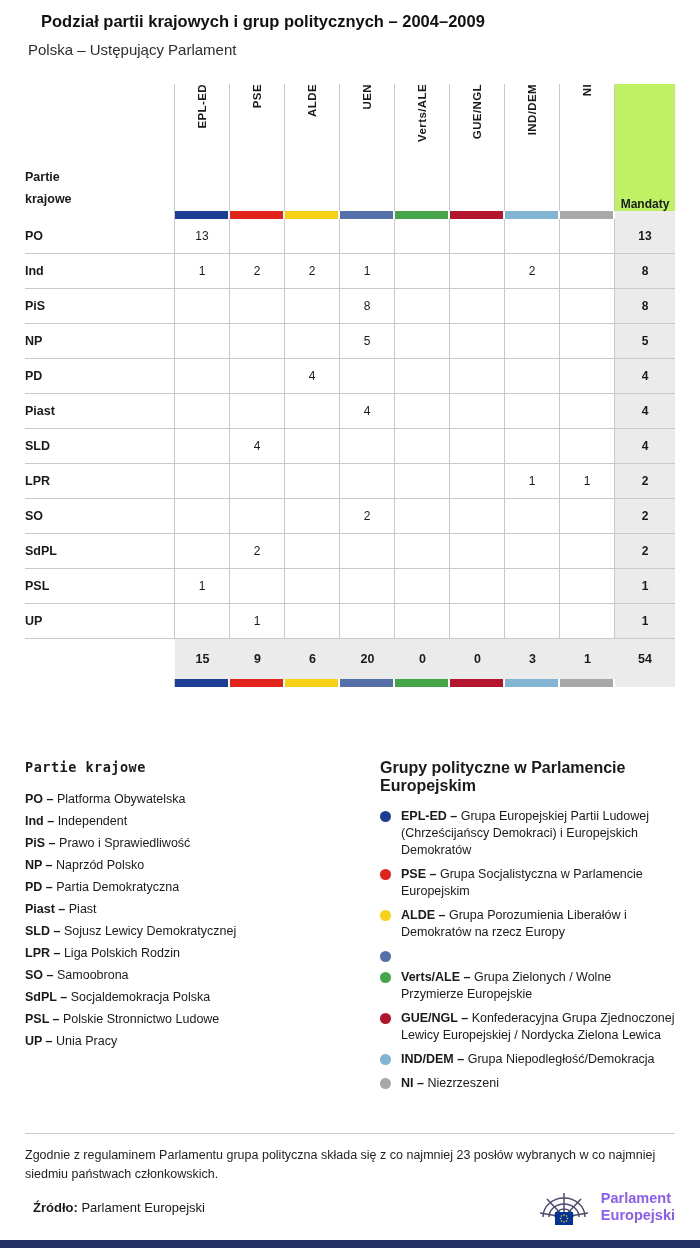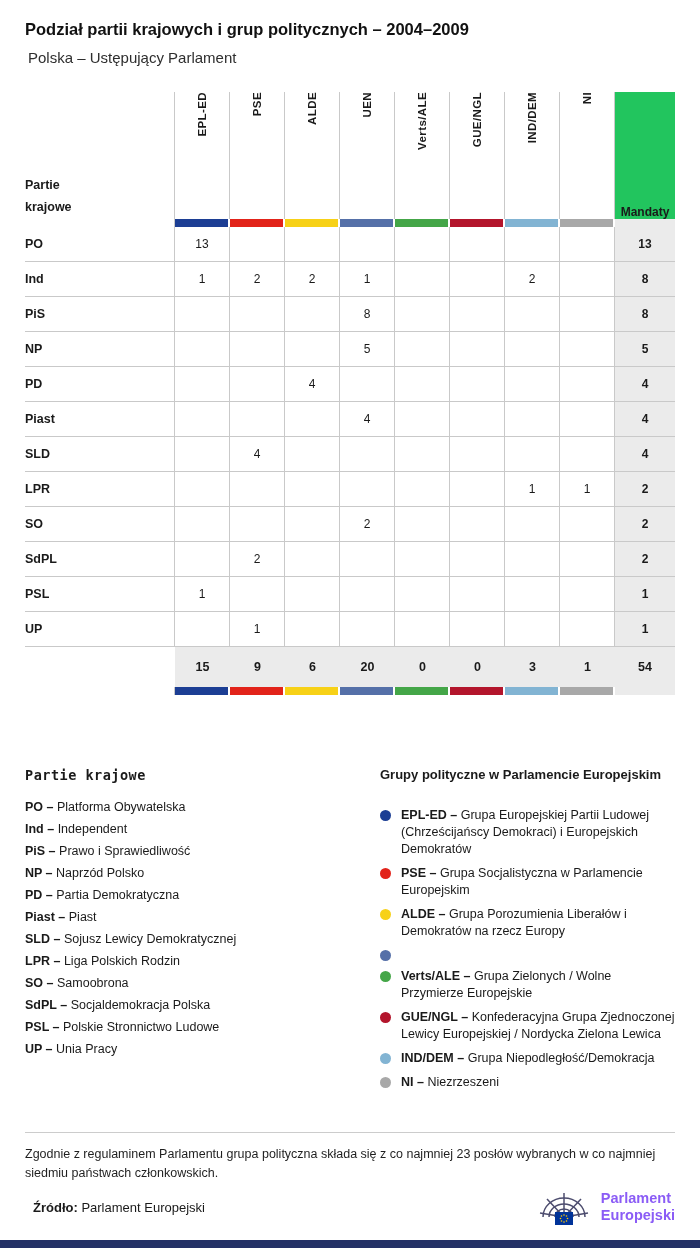--- a/index.html
+++ b/index.html
@@ -5,21 +5,21 @@
   * { box-sizing: border-box; }
   html, body { margin: 0; padding: 0; }
   body {
     width: 700px;
     background: #ffffff;
     font-family: "Liberation Sans", sans-serif;
     color: #1a1a1a;
   }
   .page { position: relative; width: 700px; height: 1248px; background: #fff; overflow: hidden; }
 
-  .title { padding: 20px 25px 0 25px; font-size: 16.5px; font-weight: 700; color: #111; }
+  .title { padding: 12px 25px 0 25px; font-size: 16.5px; font-weight: 700; color: #111; margin-left: 16px; }
   .subtitle { padding: 10px 25px 0 28px; font-size: 15px; font-weight: 400; color: #2e2e2e; }
 
   
   .seats-table {
     margin: 26px 0 0 25px;
     border-collapse: separate;
     border-spacing: 0;
     table-layout: fixed;
     font-size: 12px;
     color: #1a1a1a;
@@ -37,21 +37,21 @@
     padding-top: 10px; border-right: 1px solid #c9c9c9;
   }
   .vlabel {
     display: inline-block;
     writing-mode: vertical-rl;
     transform: rotate(180deg);
     font-weight: 700; font-size: 11.5px; letter-spacing: 0.4px;
     white-space: nowrap;
   }
   .seats-head {
-    background: #22c55e; vertical-align: bottom; text-align: center;
+    background: #bef264; vertical-align: bottom; text-align: center;
     font-weight: 700; font-size: 12px; padding-bottom: 8px;
   }
 
   .bar-row td { height: 8px; }
   .bar-blank { border-right: 1px solid #c9c9c9; }
   .bar-cell { border-right: 2px solid #ffffff; }
   .bar-seats { background: #ebebeb; }
 
   .data-row td { height: 35px; border-bottom: 1px solid #c9c9c9; }
   .party-cell { font-weight: 700; font-size: 12.5px; text-align: left; padding-left: 2px; border-right: 1px solid #c9c9c9; }
@@ -67,21 +67,21 @@
   .party-legend { width: 330px; flex: 0 0 330px; margin-right: 25px; }
   .party-legend-title {
     font-family: "DejaVu Sans Mono", monospace;
     font-size: 13.5px; font-weight: 700; letter-spacing: 0.5px;
     margin-bottom: 13px;
   }
   .p-item { font-size: 12.5px; line-height: 22px; }
   .p-item b { font-weight: 700; }
 
   .group-legend { flex: 1; }
-  .group-legend-title { font-size: 13px; font-weight: 700; margin-bottom: 25px; }
+  .group-legend-title { font-size: 16px; font-weight: 700; margin-bottom: 13px; }
   .g-item { display: flex; gap: 10px; font-size: 12.5px; line-height: 17px; margin-bottom: 7px; }
   .g-item .dot { flex: 0 0 auto; width: 11px; height: 11px; border-radius: 50%; margin-top: 3px; }
   .g-item b { font-weight: 700; }
 
   
   .footnote {
     margin: 34px 25px 0 25px; width: 650px;
     border-top: 1px solid #cccccc; padding-top: 12px;
     font-size: 12.5px; line-height: 1.55; color: #1f1f1f;
   }

